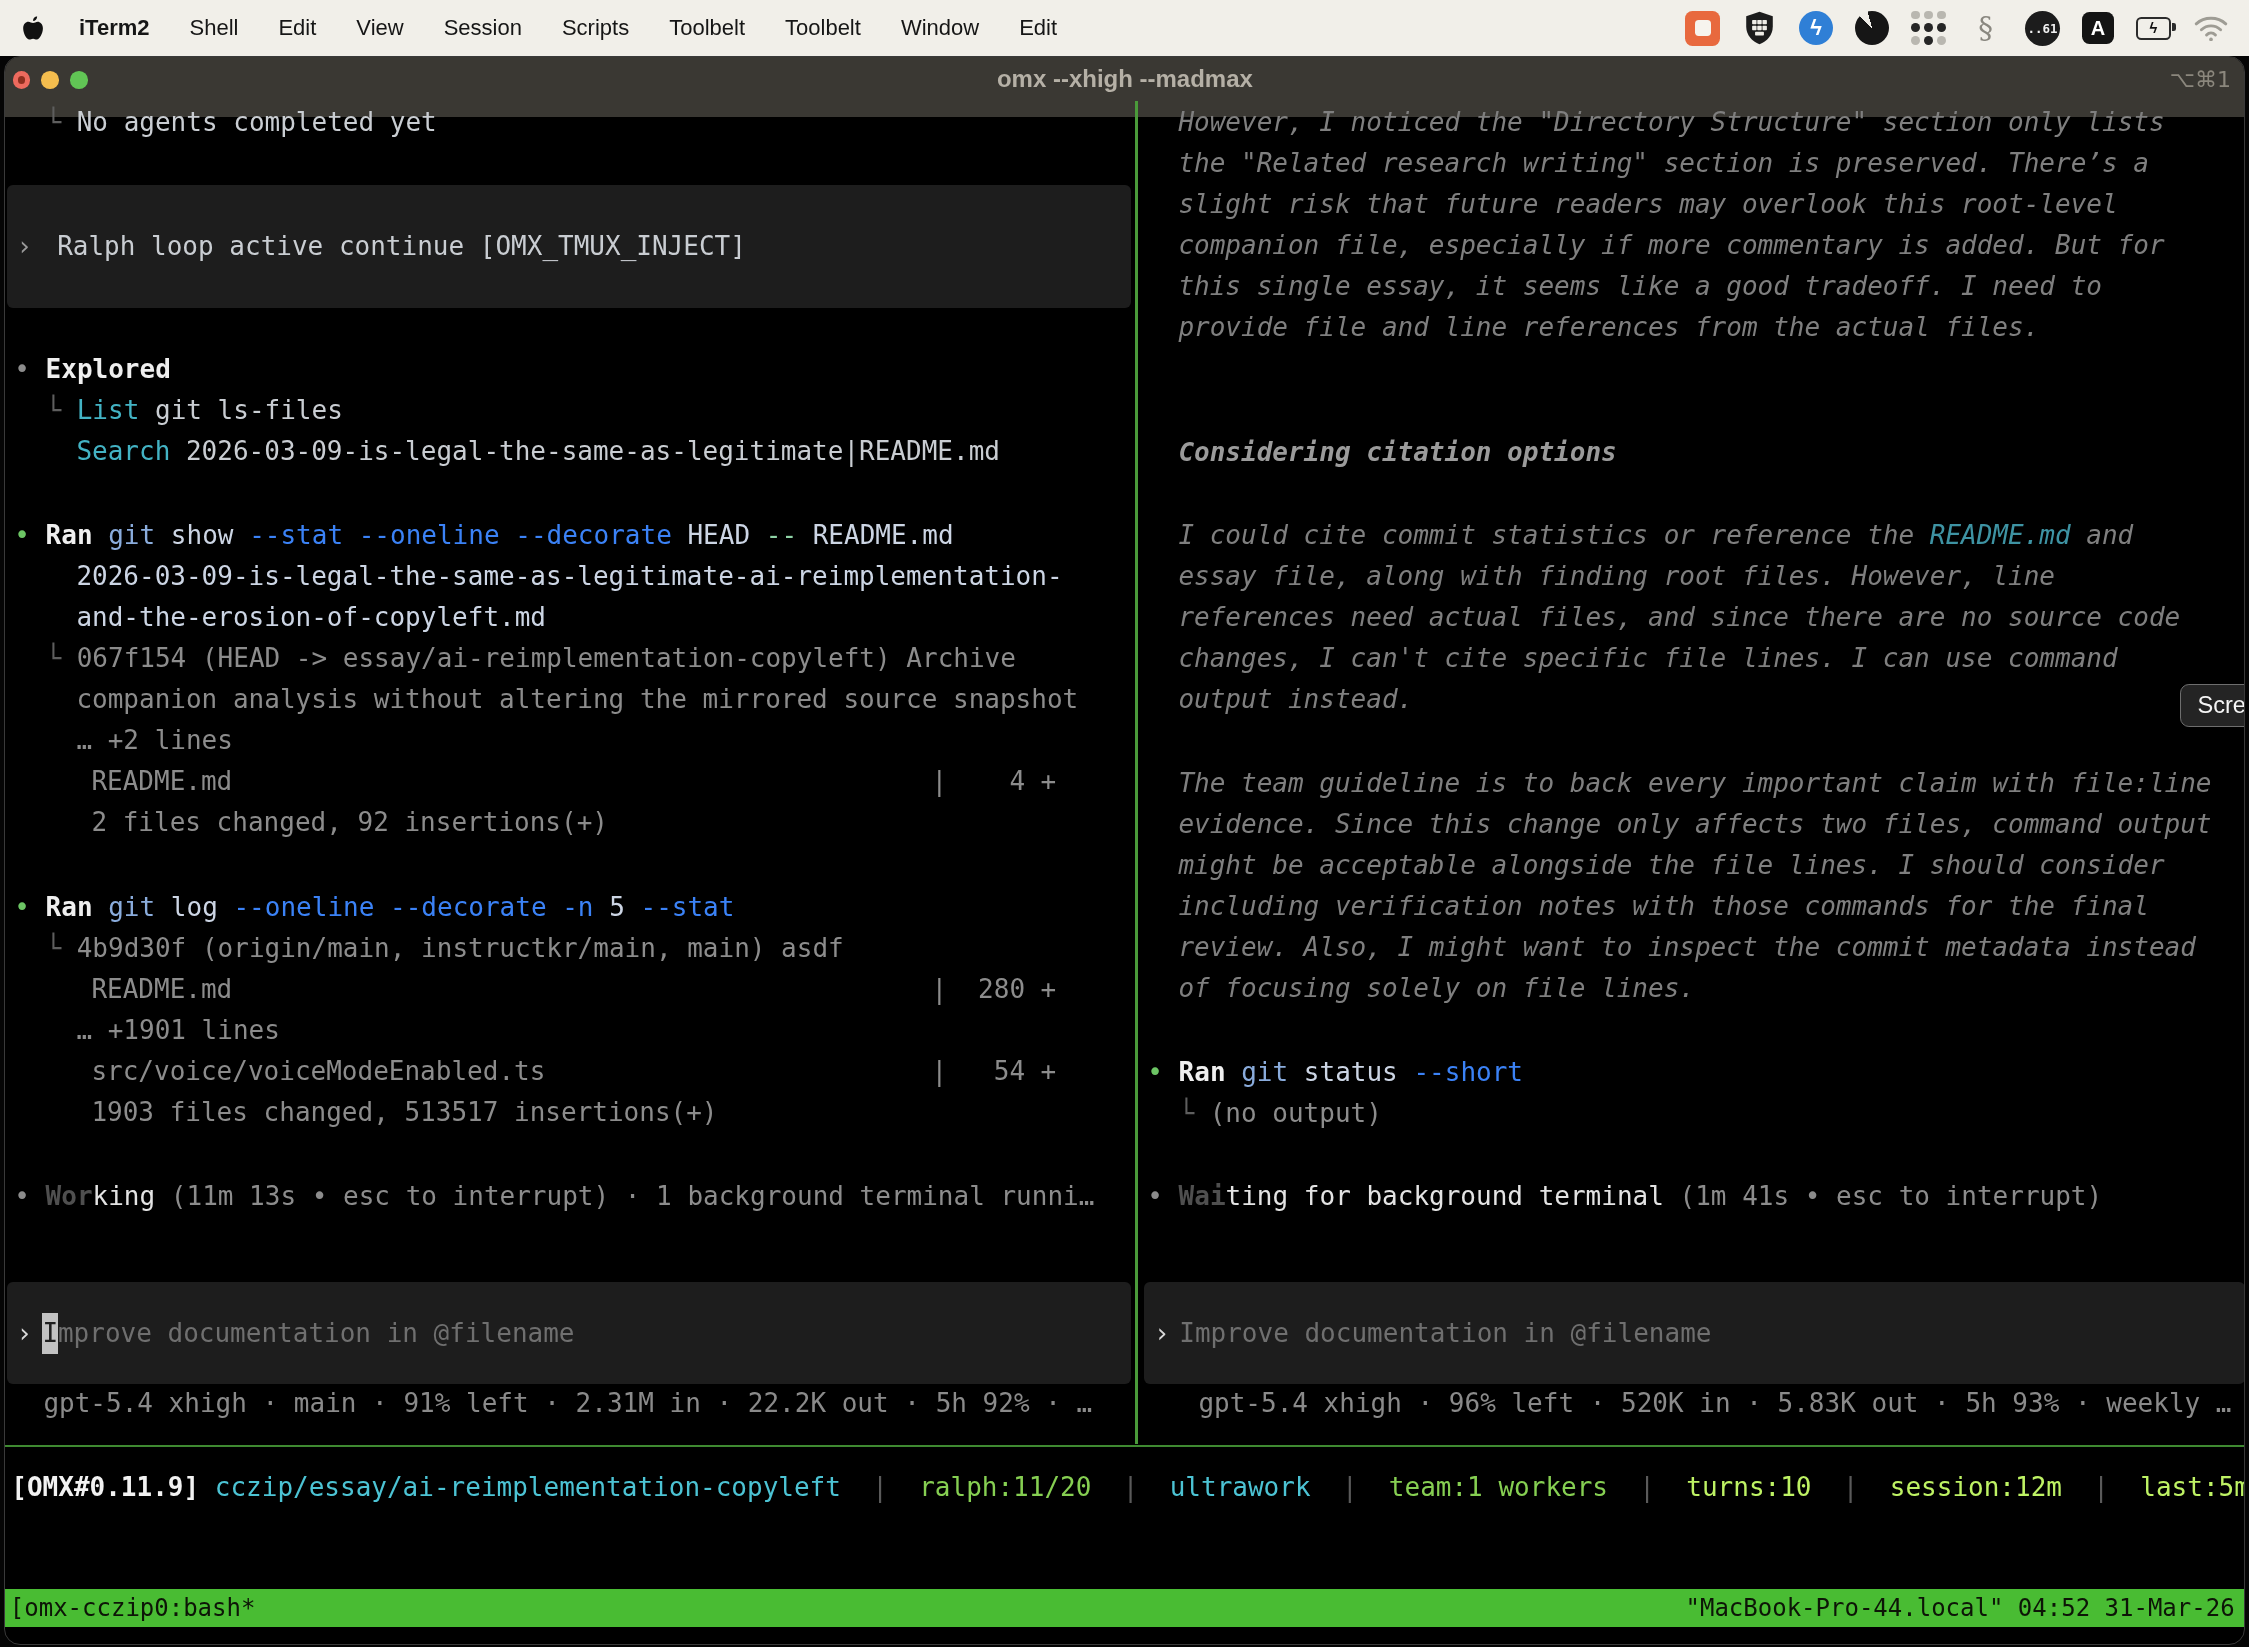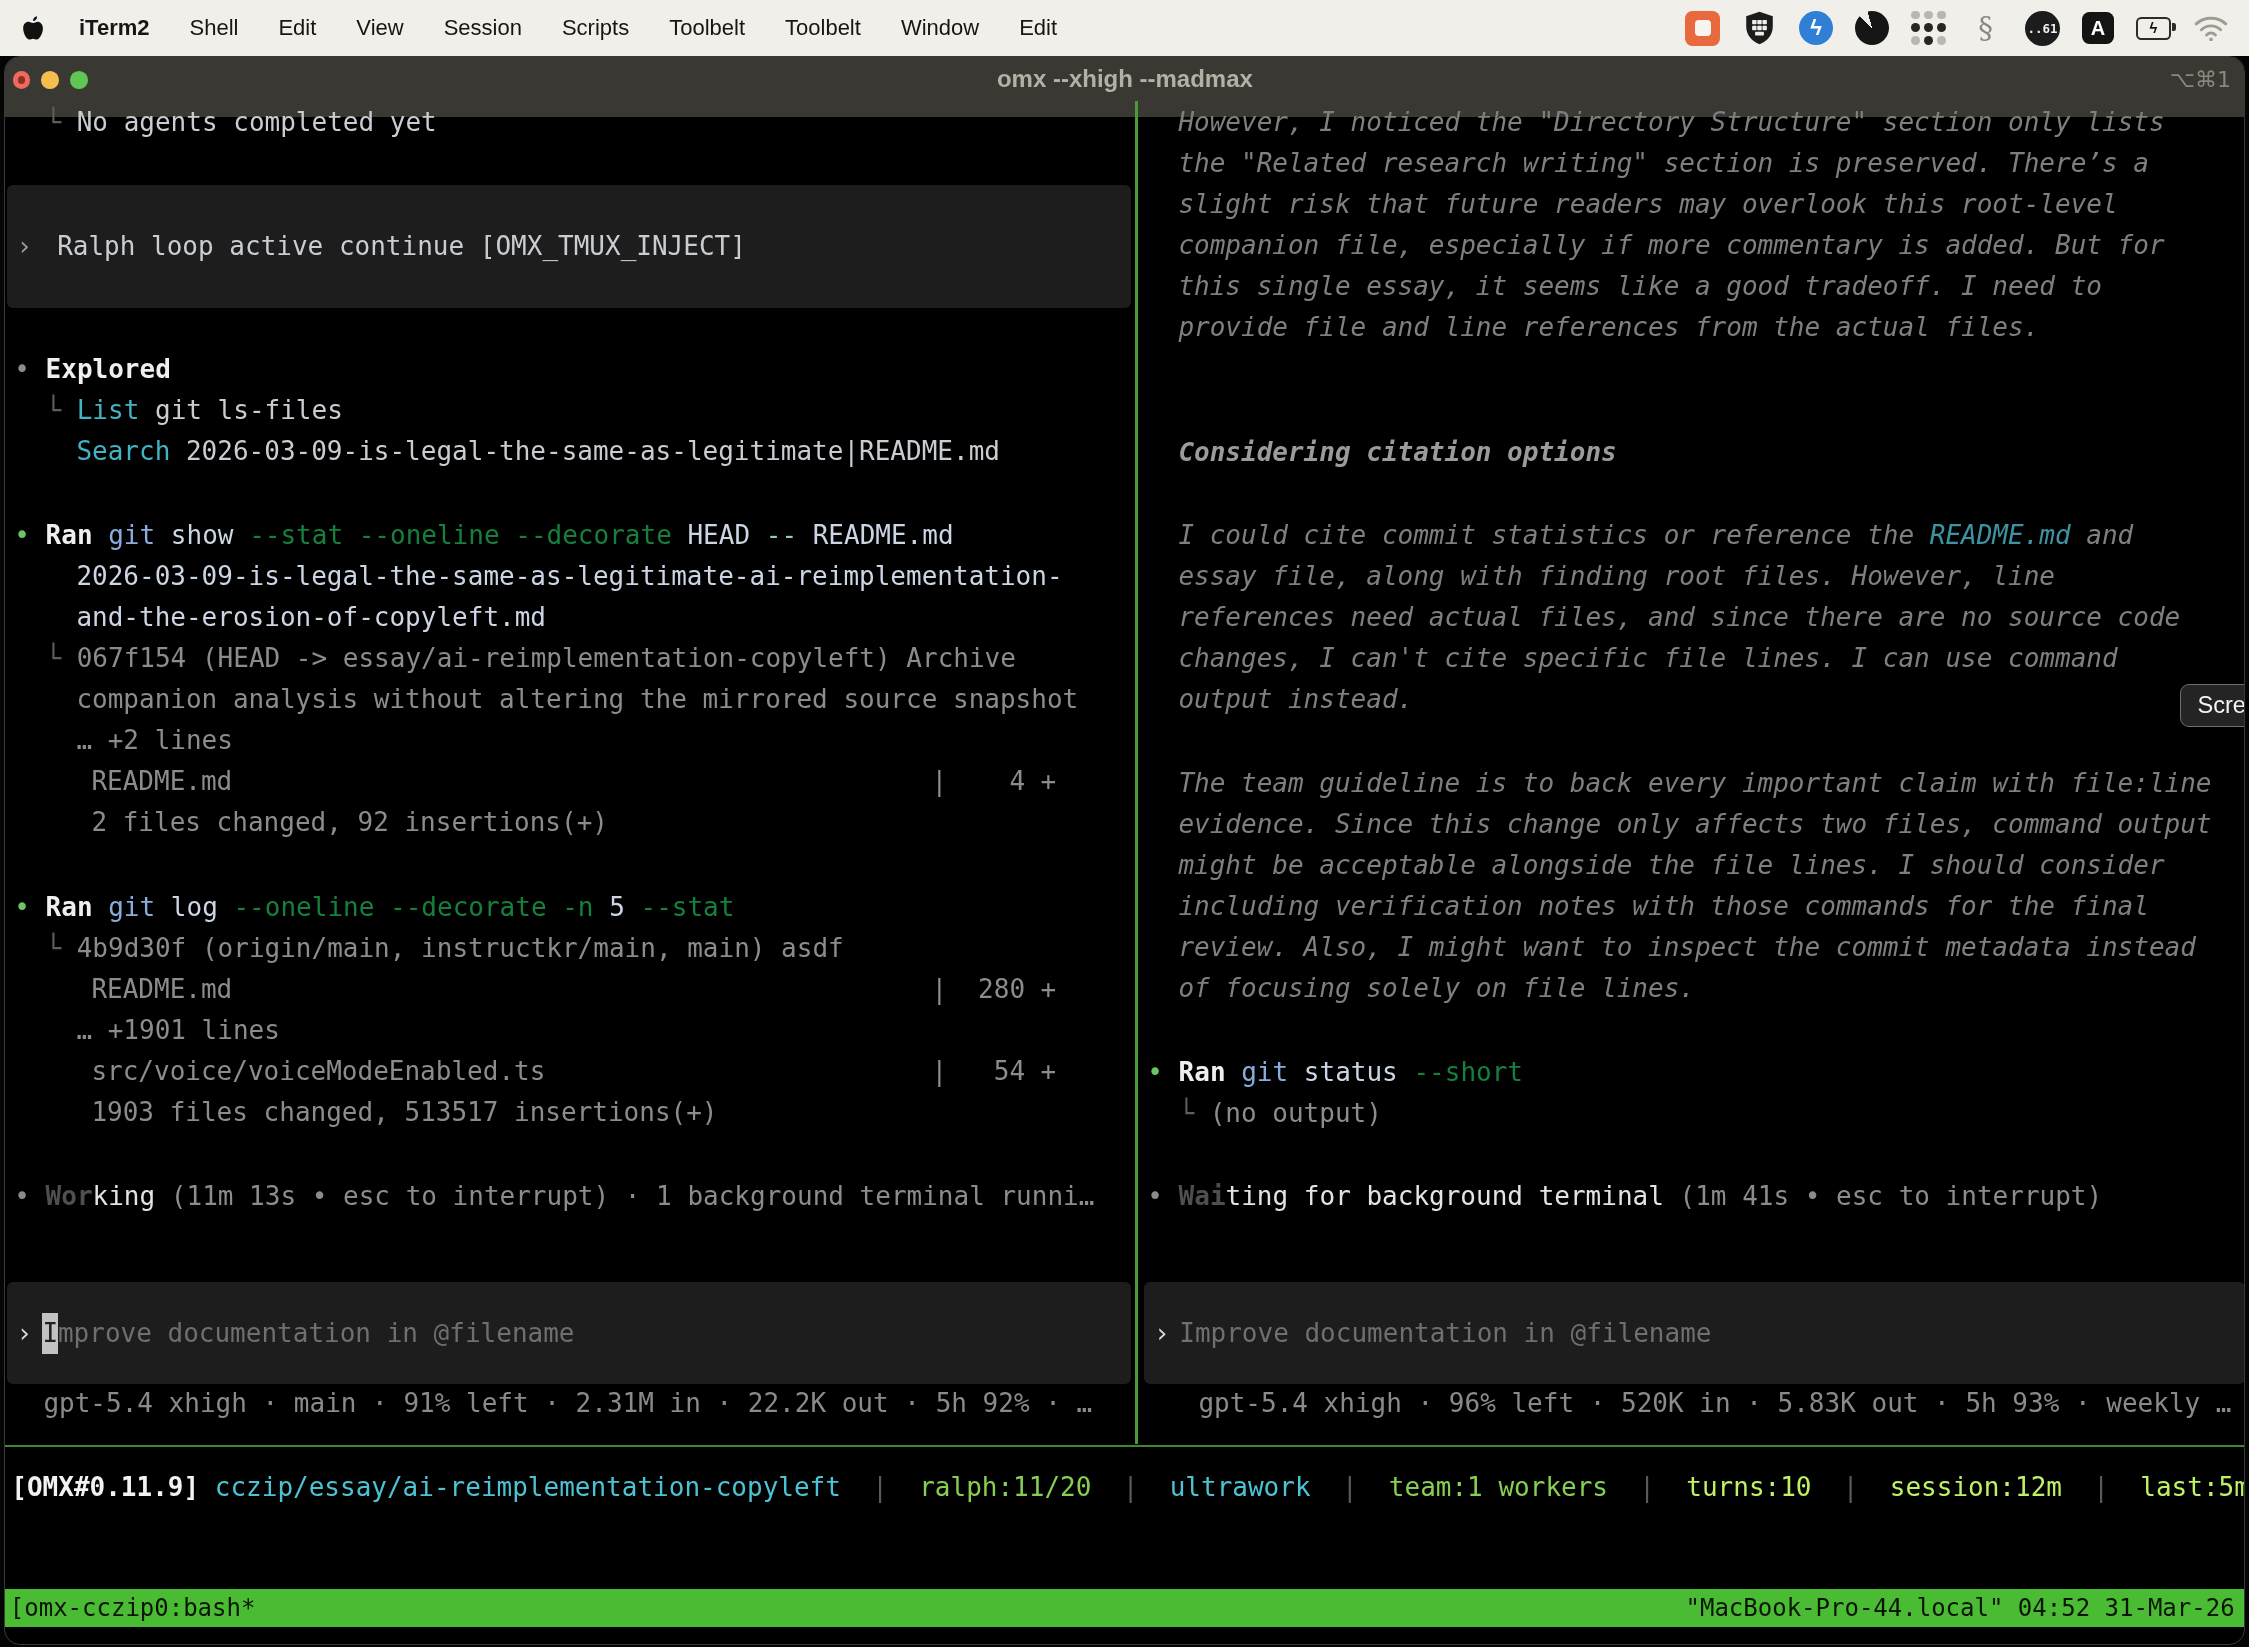--- a/index.html
+++ b/index.html
@@ -50,21 +50,21 @@
   .divider{position:absolute;left:1130px;top:44px;width:3px;height:1343px;background:#4a9a3a;}
   .hsep{position:absolute;left:0;right:0;top:1388px;height:1.5px;background:#3f8a31;}
   .ind2{padding-left:40px;}
   .ind4{padding-left:71px;}
   .ind5{padding-left:86px;}
   .w{color:#efefef;font-weight:bold;}
   .lt{color:#c9cdd2;}
   .cy{color:#43b3c4;}
   .bl{color:#8aacdc;}
   .lv{color:#ccd5e4;}
-  .pk{color:#15803d;}
+  .pk{color:#3b82f6;}
   .mint{color:#8fd3a6;}
   .gb{color:#6cc564;}
   .dim{color:#5e5e5e;}
   .gray{color:#8c8c8c;}
   .it{font-style:italic;color:#7f7f7f;}
   .ith{font-style:italic;color:#9b9b9b;font-weight:bold;}
   .cylink{color:#3e93a3;font-style:italic;}
   .ph{color:#6f6f6f;}
   .stat{display:flex;}
   .stat .file{width:840px;flex:0 0 auto;}

